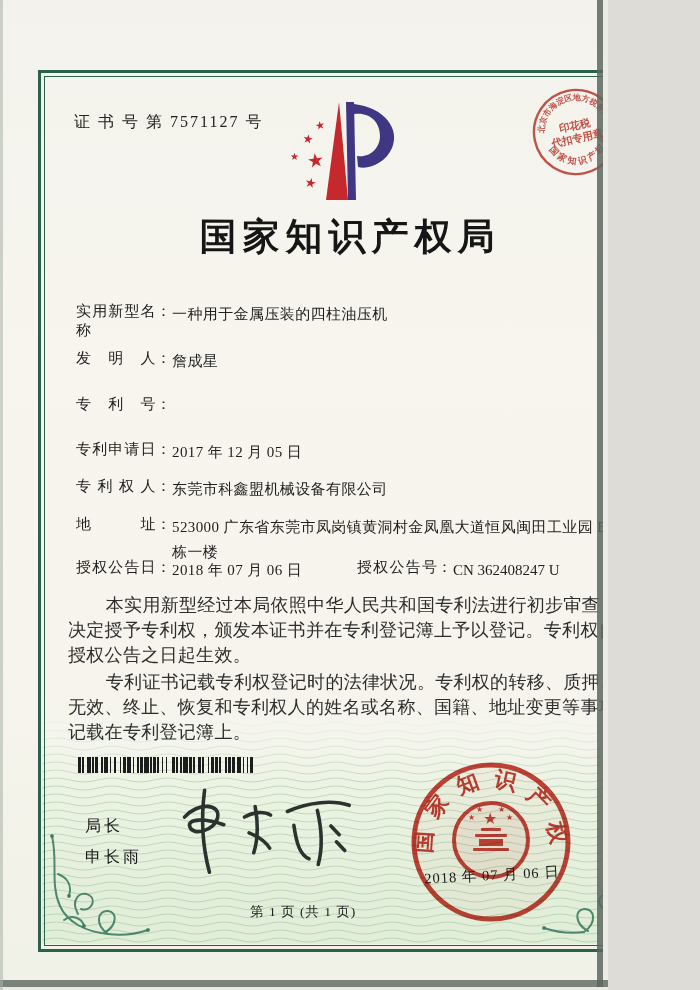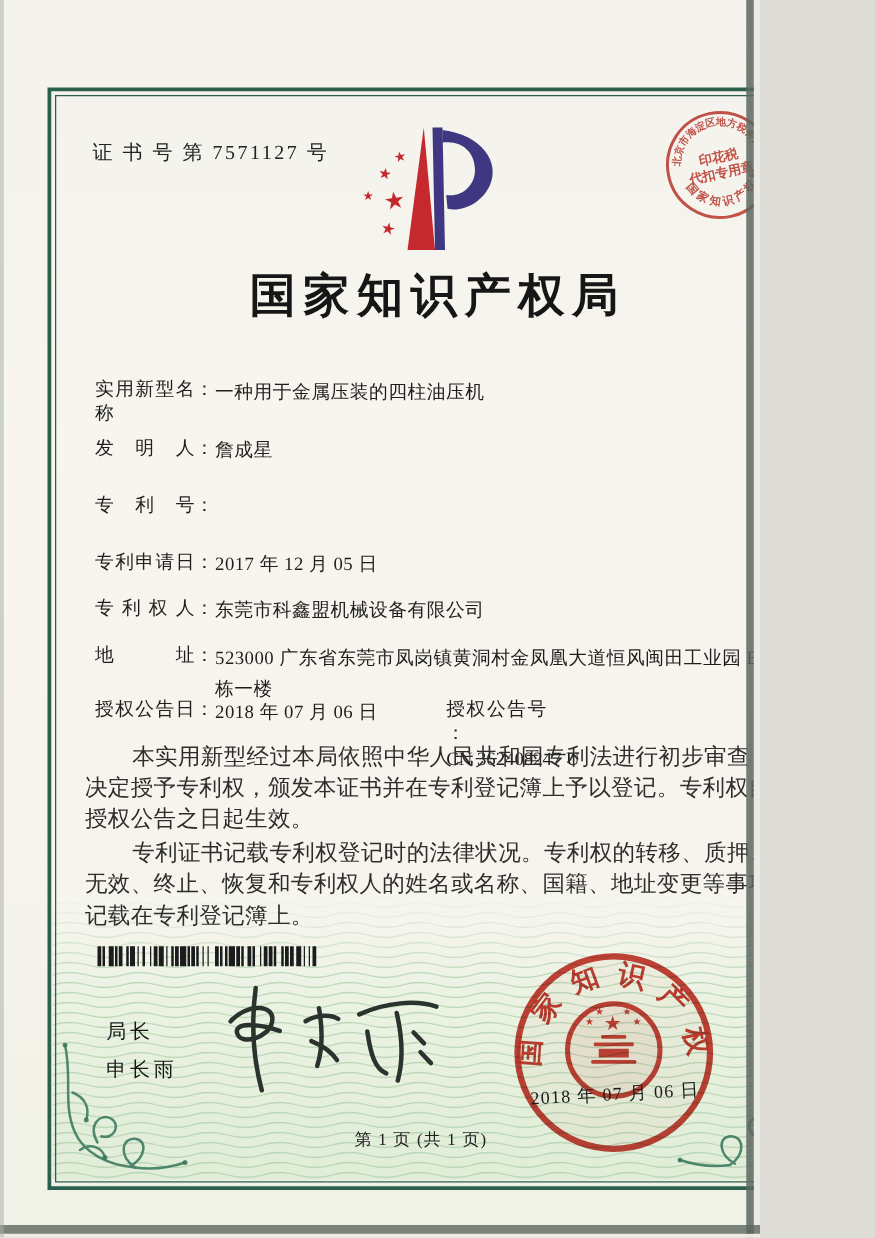--- a/index.html
+++ b/index.html
@@ -22,42 +22,42 @@
   .cert-no{position:absolute;left:74px;top:112px;font-size:16px;color:#222;letter-spacing:2px;}
   .logo{position:absolute;left:286px;top:100px;width:124px;height:102px;}
   .title{position:absolute;left:0;top:212px;width:700px;text-align:center;
          font-size:37px;font-weight:700;color:#161616;letter-spacing:6px;}
   
   .fields{position:absolute;left:76px;top:302px;width:560px;font-size:15px;color:#1e1e1e;}
   .frow{position:absolute;left:0;display:flex;align-items:flex-start;letter-spacing:.4px;}
   .flabel{display:inline-block;width:80px;text-align:justify;text-align-last:justify;flex:none;}
   .fcolon{flex:none;width:16px;}
   .fvalue{display:inline-block;max-width:452px;line-height:1.65;}
-  .frow-grant2{position:absolute;left:281px;display:flex;flex-direction:column;}
+  .frow-grant2{position:absolute;left:281px;display:flex;}
   
   .paras{position:absolute;left:68px;top:593px;width:566px;font-size:18px;line-height:1.38;
          color:#2d2d2d;letter-spacing:.3px;}
   .paras p{margin:0 0 3px 0;text-indent:2.1em;}
   
   .band{position:absolute;left:42px;top:712px;width:600px;height:232px;}
   
   .barcode{position:absolute;left:78px;top:757px;height:16px;display:flex;align-items:stretch;}
   .barcode div{background:#1c1c1c;}
   .barcode .sp{background:transparent;}
   
   .signer{position:absolute;left:85px;top:810px;font-size:16px;color:#161616;letter-spacing:3px;line-height:1.95;}
   .signature{position:absolute;left:168px;top:778px;width:210px;height:104px;transform:rotate(-2deg);}
   
   .seal{position:absolute;left:404px;top:756px;width:174px;height:174px;mix-blend-mode:multiply;}
   .seal-date{position:absolute;left:414px;top:866px;width:156px;text-align:center;font-size:14.5px;
              color:#1b1b1b;letter-spacing:1px;transform:rotate(-3deg);}
   .tax-stamp{position:absolute;left:528px;top:84px;width:96px;height:96px;transform:rotate(-12deg);
              mix-blend-mode:multiply;opacity:.92;}
   
-  .footer{position:absolute;left:250px;top:903px;width:140px;text-align:right;
+  .footer{position:absolute;left:250px;top:903px;width:140px;text-align:left;
           font-size:13.5px;color:#222;letter-spacing:1px;}
   
   .orn-left{position:absolute;left:44px;top:834px;width:115px;height:110px;}
   .orn-right{position:absolute;left:536px;top:748px;width:112px;height:196px;}
 </style>
 </head>
 <body>
 
 <div class="page">
 

